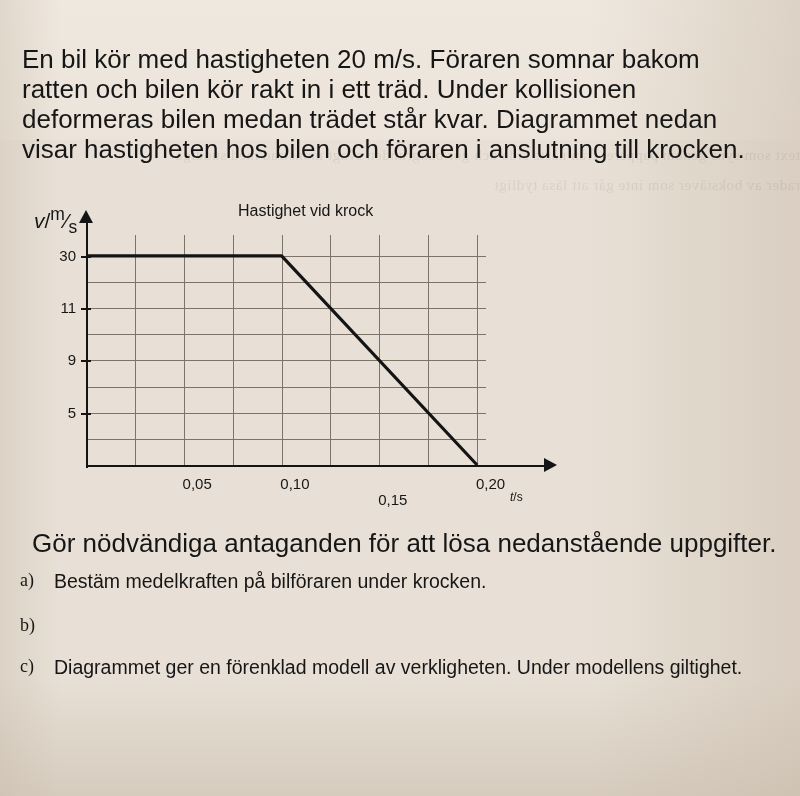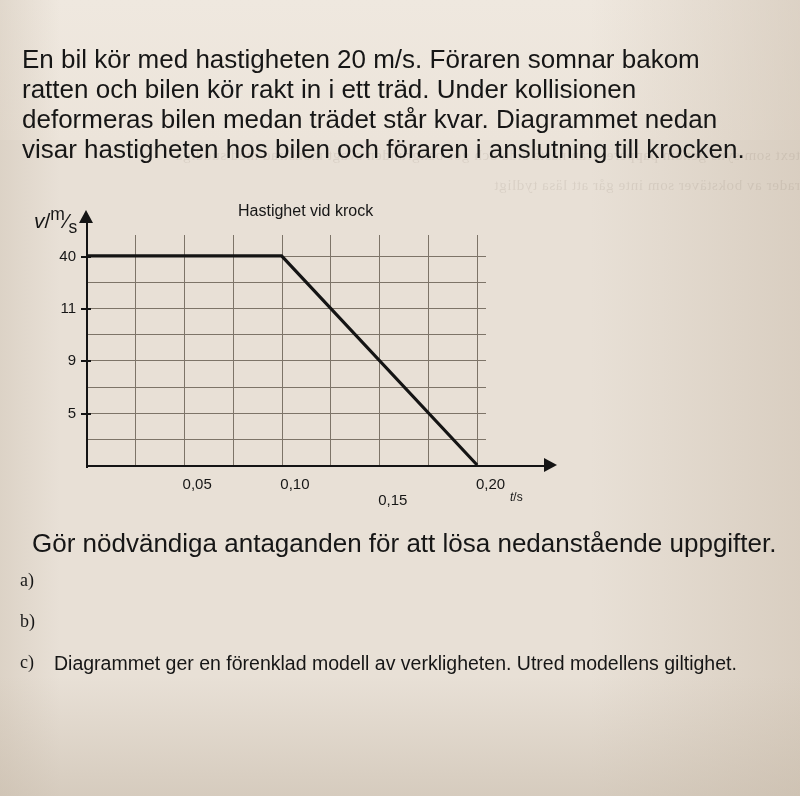--- a/index.html
+++ b/index.html
@@ -265,41 +265,42 @@
     <div class="arrow-up"></div>
     <div class="arrow-right"></div>
 
     <div id="tick-layer">
         <div class="ytick-label" style="left: 14px; top: 213.727px;">5</div>
         <div class="ytick-mark" style="left: 53px; top: 222.727px;"></div>
         <div class="ytick-label" style="left: 14px; top: 161.455px;">9</div>
         <div class="ytick-mark" style="left: 53px; top: 170.455px;"></div>
         <div class="ytick-label" style="left: 14px; top: 109.182px;">11</div>
         <div class="ytick-mark" style="left: 53px; top: 118.182px;"></div>
-        <div class="ytick-label" style="left: 14px; top: 56.9091px;">40</div>
+        <div class="ytick-label" style="left: 14px; top: 56.9091px;">30</div>
         <div class="ytick-mark" style="left: 53px; top: 65.9091px;"></div>
         <div class="xtick-label" style="left: 127.778px; top: 285px;">0,05</div>
         <div class="xtick-label" style="left: 225.556px; top: 285px;">0,10</div>
         <div class="xtick-label" style="left: 323.333px; top: 285px; margin-top: 16px;">0,15</div>
         <div class="xtick-label" style="left: 421.111px; top: 285px;">0,20</div>
       </div>
 
     <svg class="series-line" viewBox="0 0 420 240" preserveAspectRatio="none">
       <polyline id="series-poly" fill="none" stroke="#141414" stroke-width="3.2" stroke-linejoin="miter" points="0.0,20.9 195.6,20.9 391.1,230.0"></polyline>
     </svg>
   </div>
 
   <div class="lead">Gör nödvändiga antaganden för att lösa nedanstående uppgifter.</div>
 
   <div class="qlist">
     <div class="qitem">
       <div class="qlabel">a)</div>
+      <div class="qtext">Bestäm medelkraften på bilföraren under krocken.</div>
     </div>
     <div class="qitem">
       <div class="qlabel">b)</div>
     </div>
     <div class="qitem">
       <div class="qlabel">c)</div>
-      <div class="qtext">Diagrammet ger en förenklad modell av verkligheten. Utred modellens giltighet.</div>
+      <div class="qtext">Diagrammet ger en förenklad modell av verkligheten. Under modellens giltighet.</div>
     </div>
   </div>
 
 </div>
 
 </body></html>

